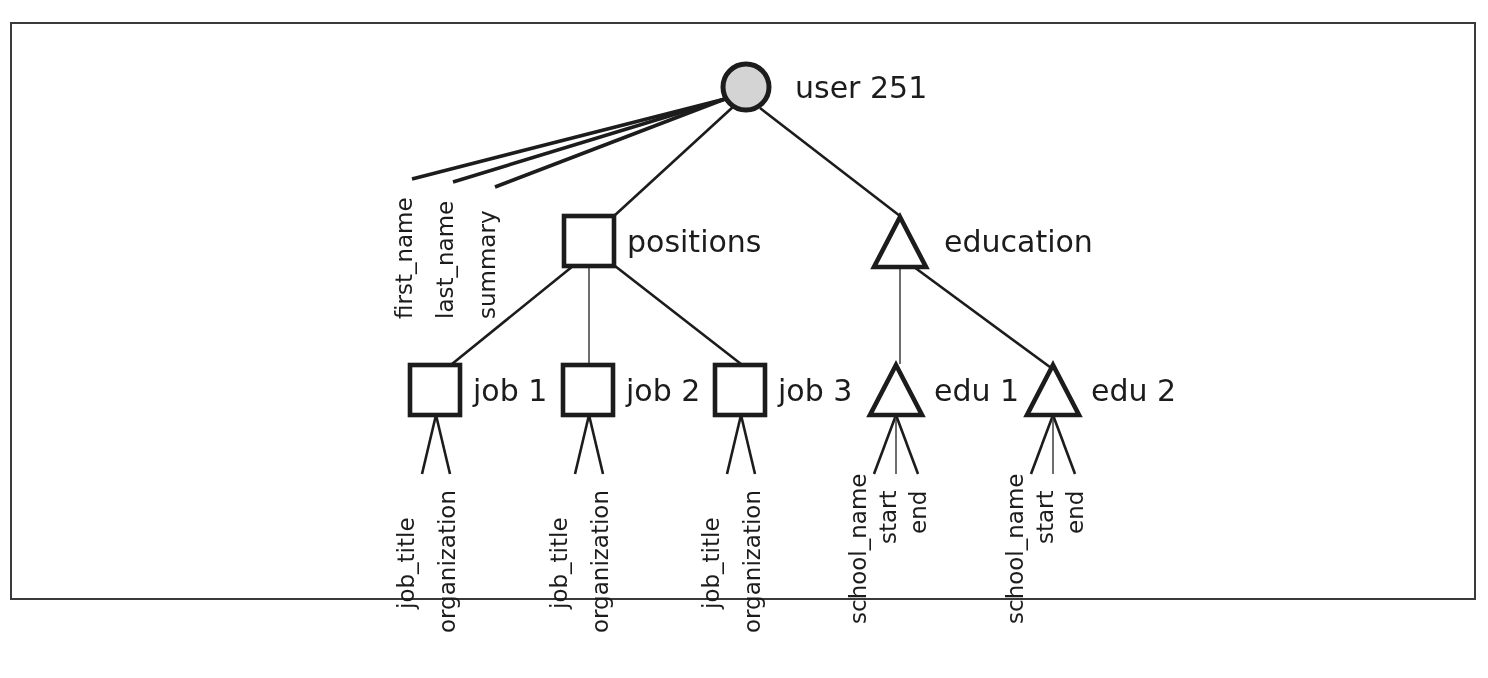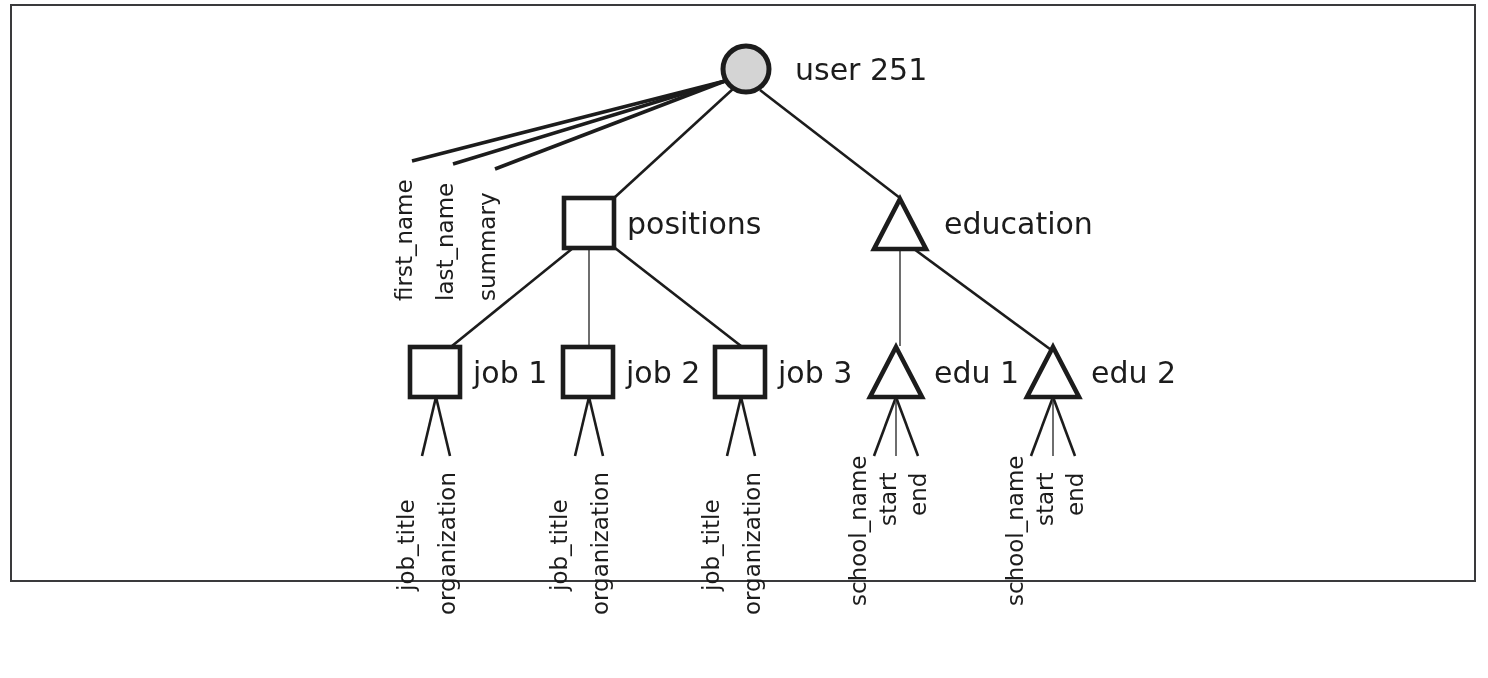--- a/index.html
+++ b/index.html
@@ -10,21 +10,21 @@
   }
   body {
     width: 1488px;
     height: 678px;
     font-family: "DejaVu Sans", "Liberation Sans", sans-serif;
     overflow: hidden;
   }
   #figure-frame {
     position: absolute;
     left: 10px;
-    top: 4px;
+    top: 22px;
     width: 1466px;
     height: 578px;
     background: #ffffff;
     border: 2px solid #3a3a3c;
     box-sizing: border-box;
   }
   #tree-svg {
     position: absolute;
     left: 0;
     top: 0;

